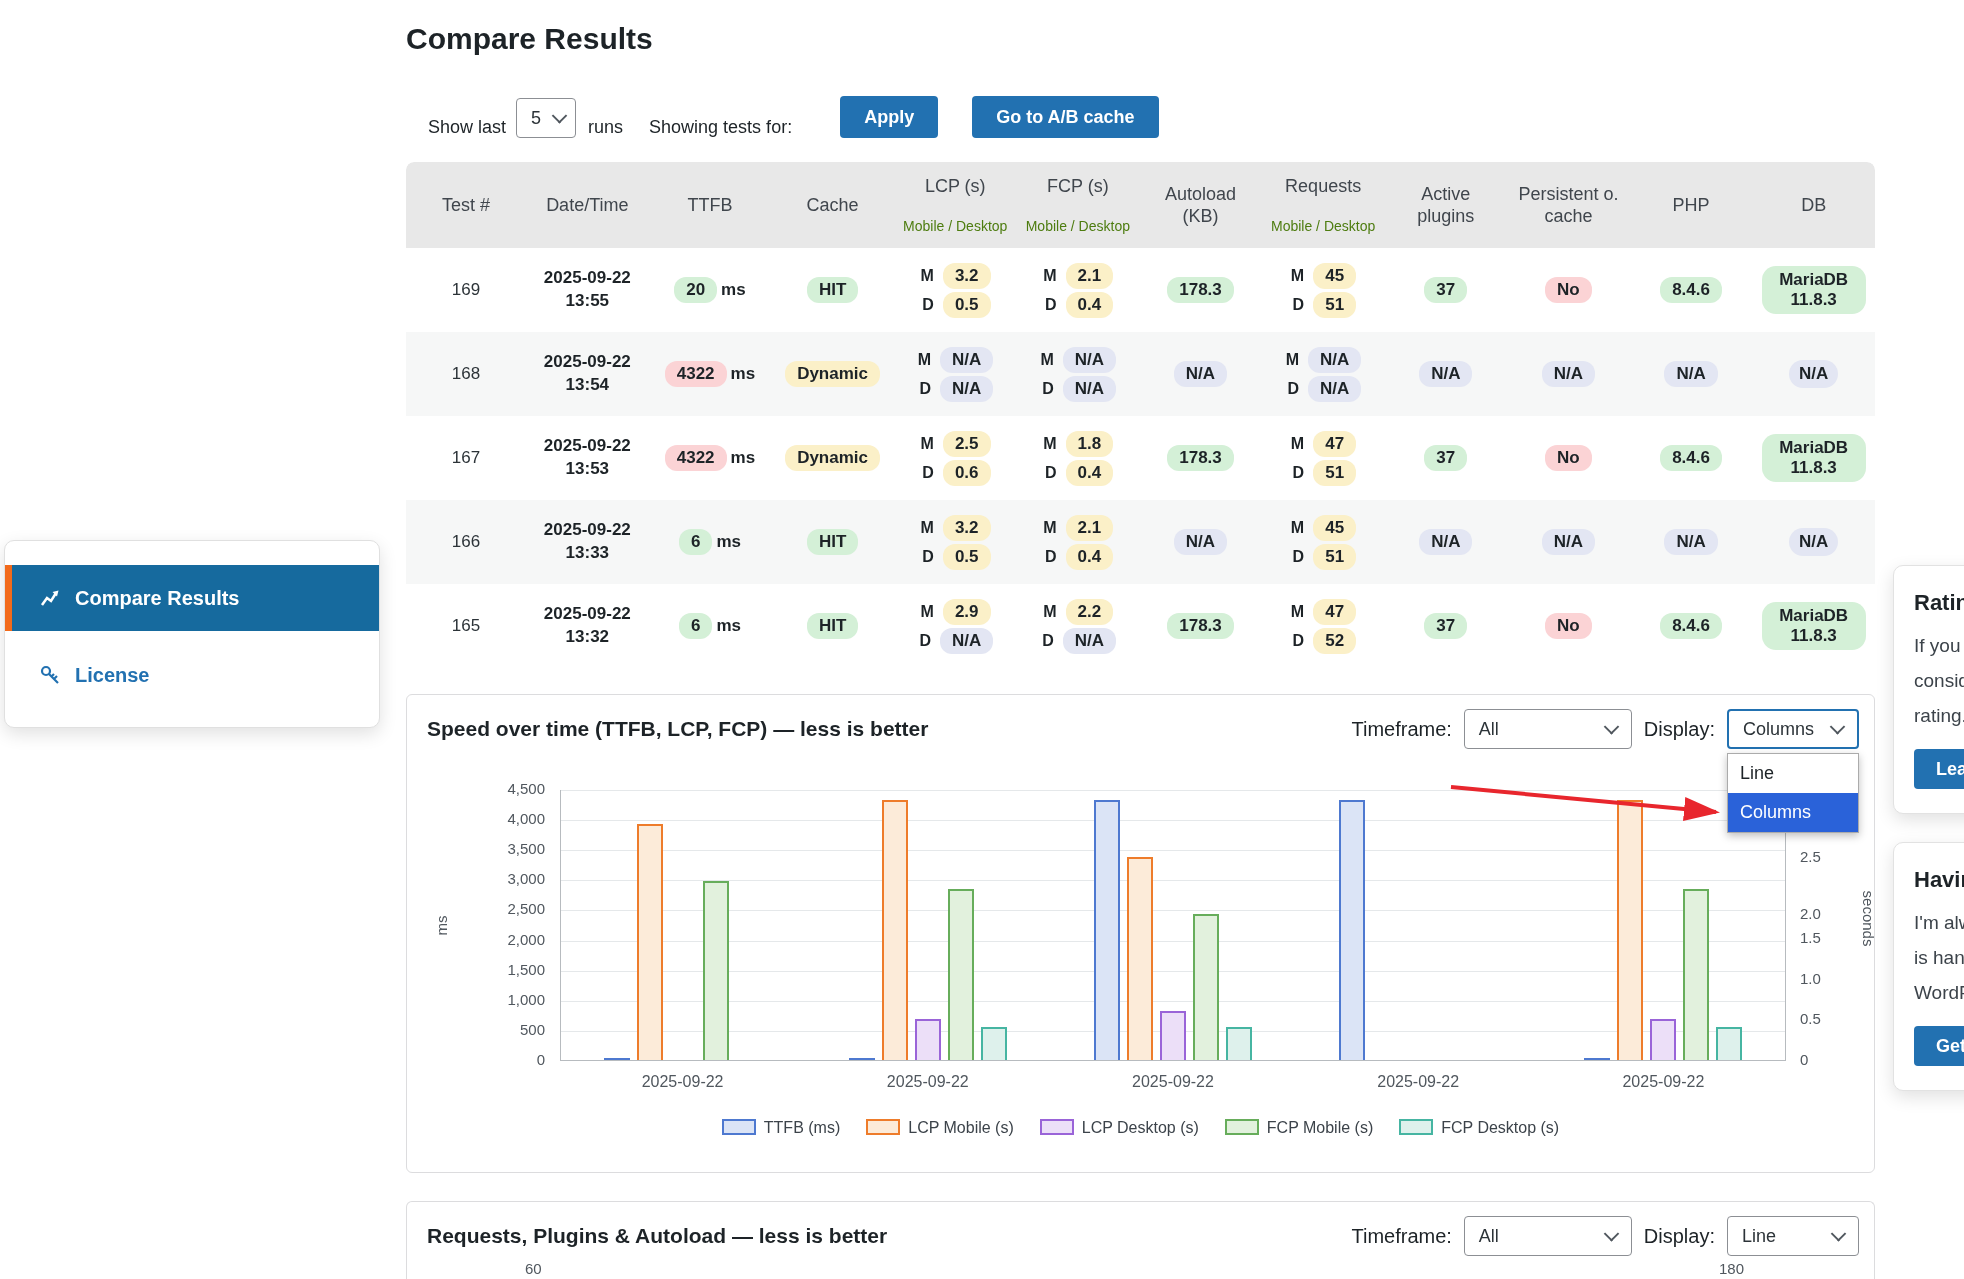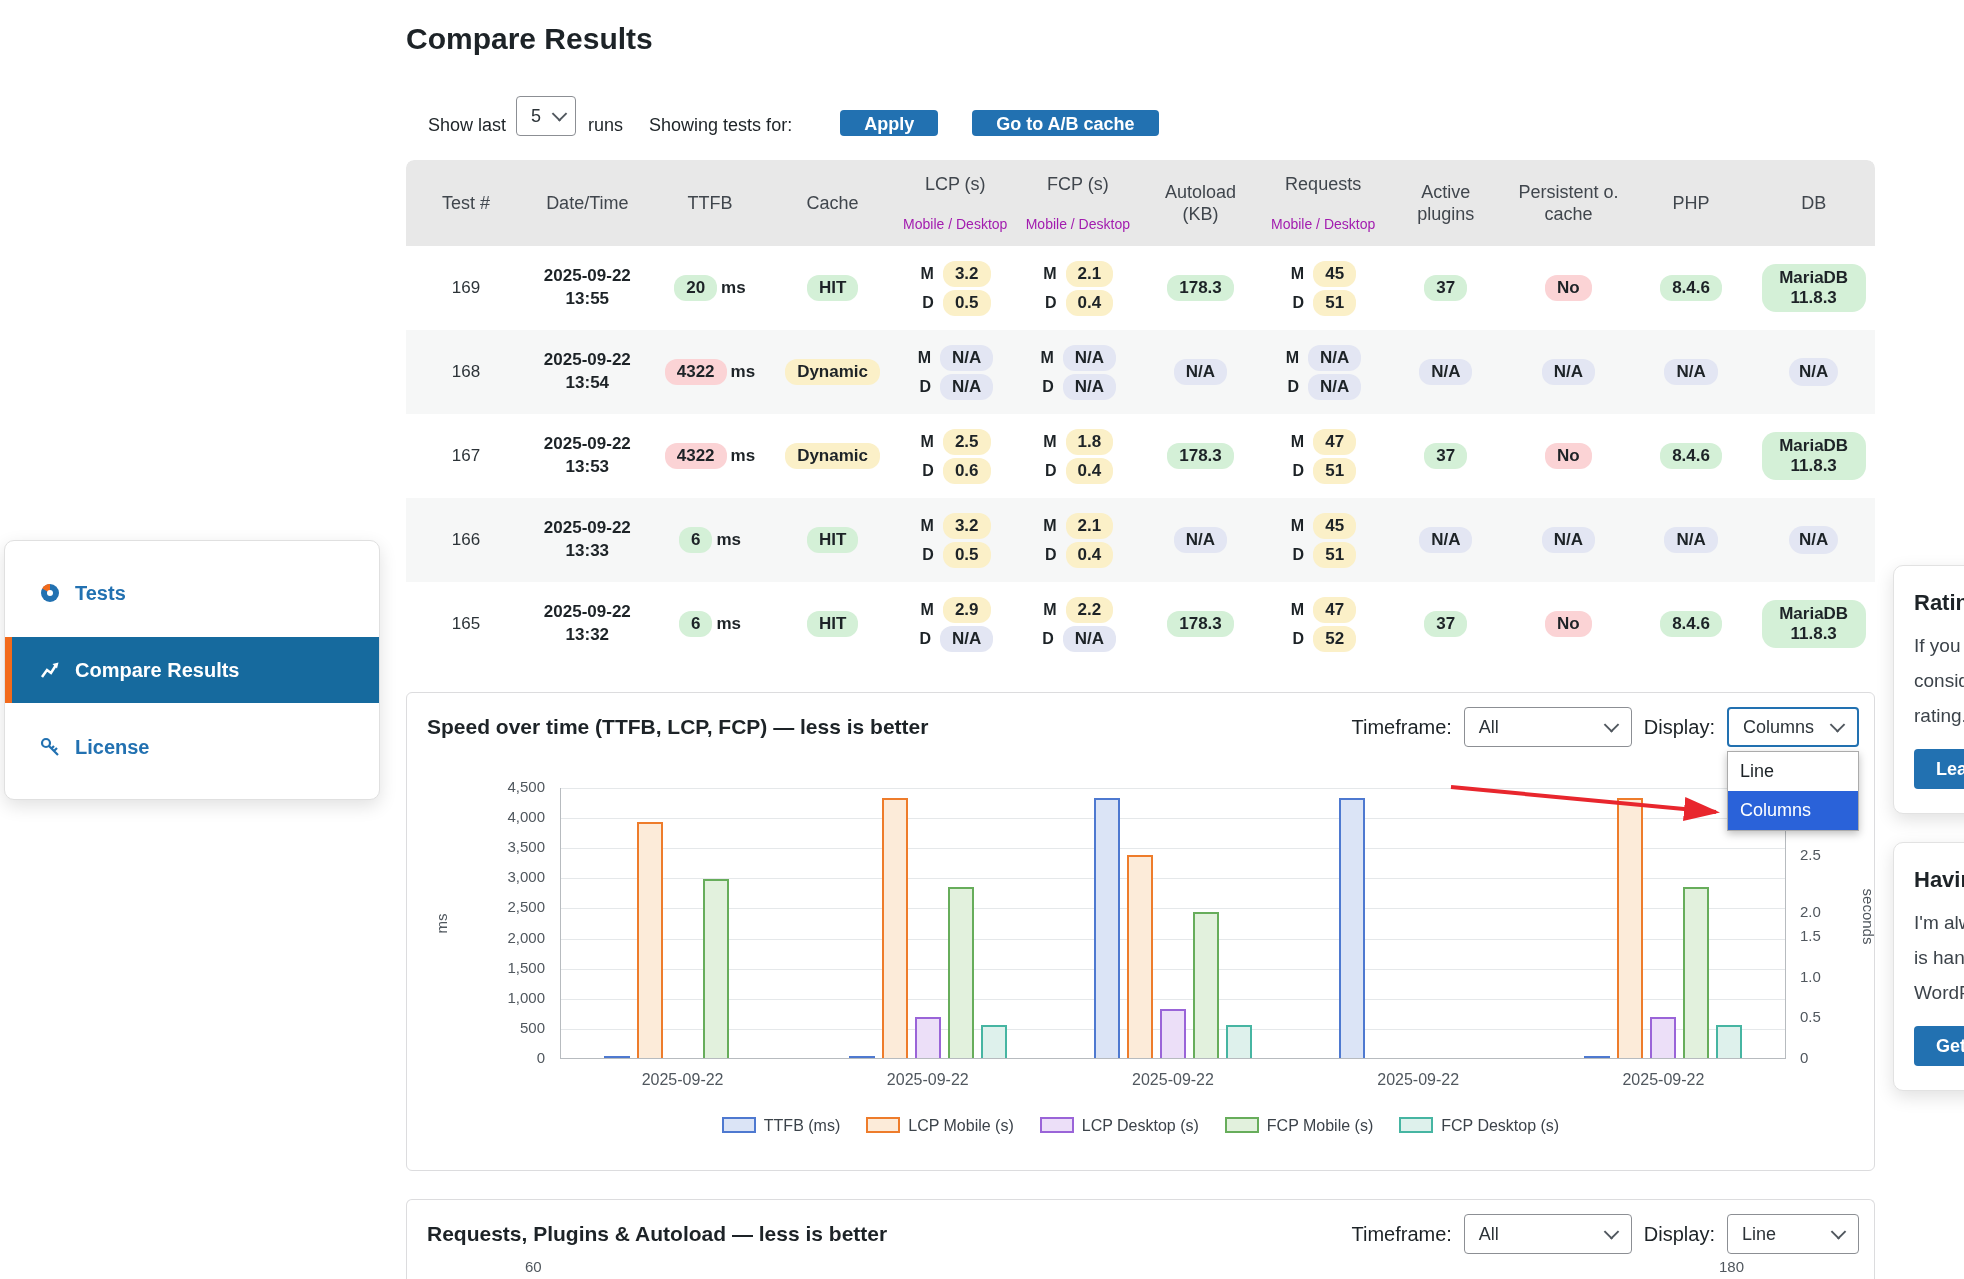--- a/index.html
+++ b/index.html
@@ -9,29 +9,29 @@
   .page-title{margin-top:22px;font-size:30px;font-weight:700;color:#1d2327}
 
   
   .controls{display:flex;align-items:flex-end;margin-top:40px;padding-left:22px;font-size:18px;color:#1d2327}
   .sel{position:relative;display:flex;align-items:center;height:40px;background:#fff;border:1px solid #8c8f94;border-radius:4px;padding:0 36px 0 14px;font-size:18px;color:#2c3338;cursor:pointer;white-space:nowrap}
   .sel::after{content:"";position:absolute;right:14px;top:50%;width:9px;height:9px;border-right:2px solid #50575e;border-bottom:2px solid #50575e;transform:translateY(-70%) rotate(45deg)}
   .sel.small{width:60px;padding-right:28px}
   .sel.small::after{right:10px}
   .sel.url{width:594px;justify-content:flex-start}
   .sel.focused{border:2px solid #2271b1}
-  .btn{height:26px;padding:4px 24px;background:#2271b1;color:#fff;border:none;border-radius:4px;font-size:18px;font-weight:700;cursor:pointer;font-family:"Liberation Sans",sans-serif}
+  .btn{height:42px;padding:4px 24px;background:#2271b1;color:#fff;border:none;border-radius:4px;font-size:18px;font-weight:700;cursor:pointer;font-family:"Liberation Sans",sans-serif}
   .gap8{width:10px}.gap10{width:12px}.gap28{width:26px}.gap16{width:16px}.gap32{width:32px}.gap34{width:34px}
 
   
   .table{margin-top:24px;border-radius:8px;overflow:hidden}
   .trow{display:grid;grid-template-columns:120px repeat(11,1fr);align-items:center}
   .thead{background:#e8e8e8;border-radius:8px 8px 0 0;min-height:86px}
   .th{text-align:center;padding:12px 6px;font-size:18px;color:#40464d;line-height:1.25}
-  .th .sub{font-size:14px;color:#a21caf;margin-top:20px}
+  .th .sub{font-size:14px;color:#4d7c0f;margin-top:20px}
   .tbody .trow{height:84px}
   .tbody .trow:nth-child(even){background:#f6f7f7}
   .td{text-align:center;font-size:17px;color:#1d2327;padding:4px 4px}
   .test-num{font-size:17px;color:#2c3338}
   .dt{font-weight:700;font-size:17px;line-height:1.35}
   .unit{font-weight:700;margin-left:4px}
   .pill{display:inline-block;padding:3px 12px;border-radius:12px;font-weight:700;font-size:17px;color:#1d2327}
   .pill.green{background:#d4f0d7}
   .pill.red{background:#fbd3d5}
   .pill.yellow{background:#fbf0c8}
@@ -92,30 +92,20 @@
 
   .arrow-svg{position:absolute;left:0;top:0;z-index:40;pointer-events:none}
 </style>
 </head>
 <body>
 
 <div class="canvas">
 
   <aside class="side-card">
     <div id="side-items">
-        <div class="side-item">
-          <span class="s-icon">
-            <svg width="22" height="22" viewBox="0 0 22 22">
-              <circle cx="11" cy="11" r="9" fill="#2271b1"></circle>
-              <path d="M11 11 L11 2 A9 9 0 0 0 3.2 6.5 Z" fill="#f26a1b"></path>
-              <circle cx="11" cy="11" r="3" fill="#fff"></circle>
-            </svg>
-          </span>
-          <span class="s-label">Tests</span>
-        </div>
         <div class="side-item active">
           <span class="s-icon">
             <svg width="22" height="22" viewBox="0 0 22 22">
               <path d="M3 18 L8 11 L12 14 L17 6" stroke="currentColor" stroke-width="2.5" fill="none"></path>
               <polygon points="19.5,3.5 13.5,5 18,9.5" fill="currentColor"></polygon>
             </svg>
           </span>
           <span class="s-label">Compare Results</span>
         </div>
         <div class="side-item">

